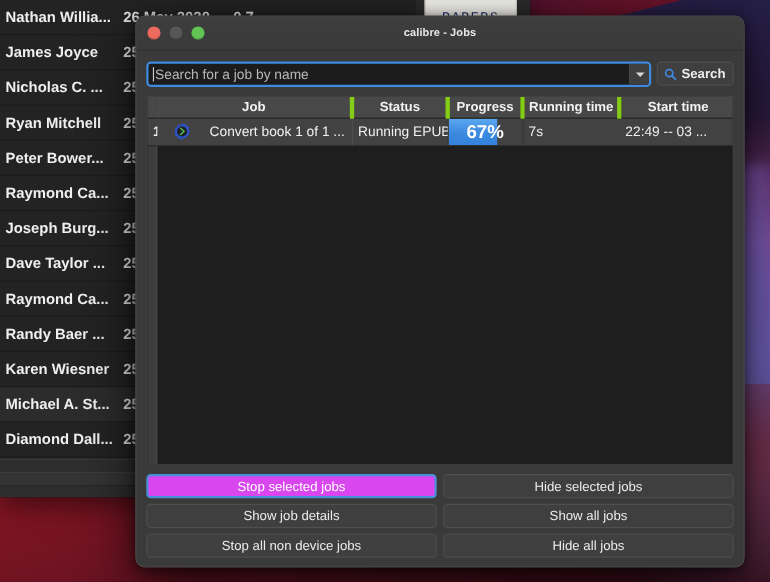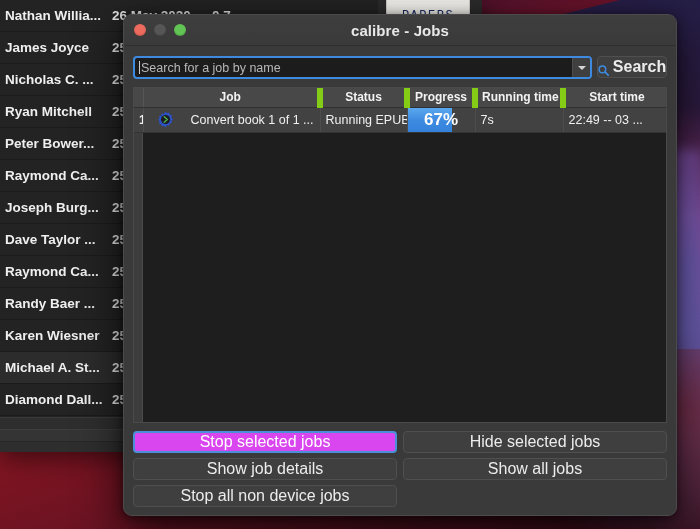--- a/index.html
+++ b/index.html
@@ -174,21 +174,21 @@
     gap: 8px;
   }
   .light {
     width: 12px; height: 12px;
     border-radius: 50%;
   }
   .light.close   { background: #ec6a5e; box-shadow: inset 0 -1px 1px rgba(0,0,0,0.18); }
   .light.min     { background: #565656; box-shadow: inset 0 -1px 1px rgba(0,0,0,0.18); }
   .light.zoom    { background: #61c454; box-shadow: inset 0 -1px 1px rgba(0,0,0,0.18); }
   .win-title {
-    font-size: 15px;
+    font-size: 10px;
     font-weight: bold;
     color: #e8e8e8;
     letter-spacing: 0.1px;
   }
 
   .dialog-body {
     padding: 10px 9px 9px 9px;
     height: calc(100% - 30px);
     box-sizing: border-box;
     display: flex;
@@ -280,21 +280,21 @@
     border-collapse: collapse;
     width: 100%;
     table-layout: fixed;
   }
   table.jobs th {
     background: #484848;
     color: #f2f2f2;
     font-size: 12px;
     font-weight: bold;
     height: 19px;
-    border-right: 6px solid #84cc16;
+    border-right: 4px solid #84cc16;
     border-bottom: 1px solid #303030;
     padding: 0 4px;
     box-sizing: border-box;
     text-align: center;
     overflow: hidden;
     white-space: nowrap;
   }
   table.jobs th.corner {
     width: 9px;
     padding: 0;
@@ -378,21 +378,21 @@
     gap: 5px 6px;
     flex: 0 0 auto;
   }
   .btn {
     height: 22px;
     background: #3f3f3f;
     border: 1px solid #4f4f4f;
     border-radius: 4px;
     box-sizing: border-box;
     color: #ececec;
-    font-size: 16px;
+    font-size: 12px;
     display: flex;
     align-items: center;
     justify-content: center;
     white-space: nowrap;
   }
   .btn.focused {
     background: #d946ef;
     border: 2px solid #4a90d9;
     color: #ffffff;
   }
@@ -576,17 +576,18 @@
           <div class="filler-main"></div>
         </div>
       </div>
 
       <div class="btn-grid" id="btn-grid">
           <div class="btn focused">Stop selected jobs</div>
           <div class="btn">Hide selected jobs</div>
           <div class="btn">Show job details</div>
           <div class="btn">Show all jobs</div>
           <div class="btn">Stop all non device jobs</div>
+          <div class="btn">Hide all jobs</div>
         </div>
 
     </div>
   </div>
 </div>
 
 </body></html>

